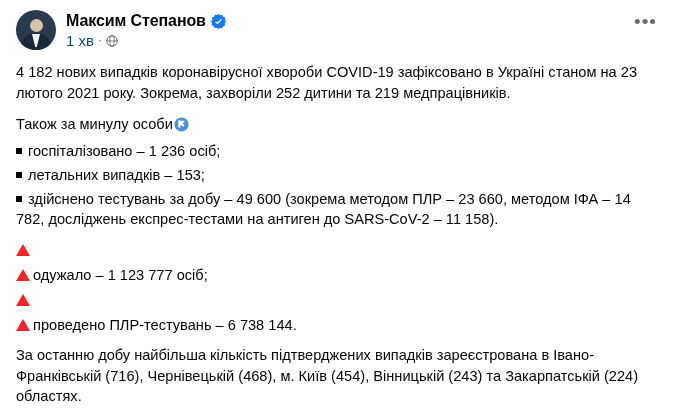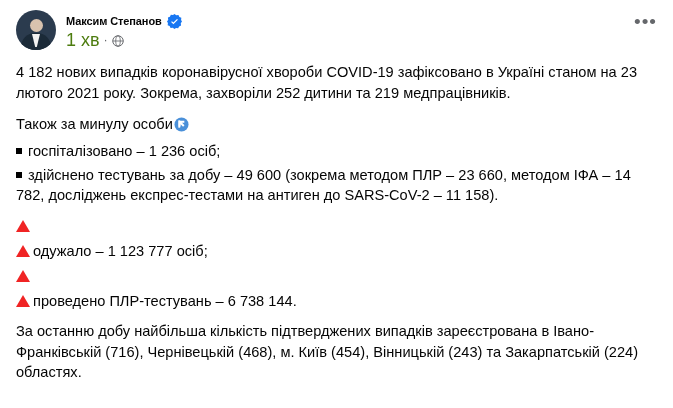--- a/index.html
+++ b/index.html
@@ -67,40 +67,40 @@
     display: flex;
     flex-direction: column;
     justify-content: center;
     padding-top: 1px;
   }
   .name-row {
     display: flex;
     align-items: center;
   }
   .author-name {
-    font-size: 11px;
+    font-size: 16px;
     font-weight: bold;
     color: #050505;
     line-height: 20px;
     letter-spacing: -0.1px;
   }
   .verified {
     width: 15px;
     height: 15px;
     margin-left: 5px;
     flex: 0 0 15px;
   }
   .meta-row {
     display: flex;
     align-items: center;
     margin-top: 2px;
   }
   .timestamp {
-    font-size: 18px;
-    color: #4d7c0f;
+    font-size: 15px;
+    color: #0c4a6e;
     line-height: 15px;
   }
   .meta-dot {
     color: #65676b;
     font-size: 12.5px;
     margin: 0 4px;
     line-height: 15px;
   }
   .globe-icon {
     width: 12px;
@@ -212,20 +212,21 @@
     <p class="para tight">
       <span>Також за минулу особи</span><span class="arrow-emoji"><svg viewBox="0 0 16 16" width="15" height="15">
             <circle cx="8" cy="8" r="7.5" fill="#4a90d9"></circle>
             <path fill="#ffffff" d="M5 4h6v2.2H8.6l2.6 2.6-1.5 1.5L7 7.8V10H5z"></path>
             <path fill="#ffffff" d="M4.6 3.6h2v7.8h-2z"></path>
           </svg></span>
     </p>
 
     <div class="bullet-list">
       <div class="bullet-line"><span class="sq"></span><span>госпіталізовано – 1 236 осіб;</span></div>
+      <div class="bullet-line"><span class="sq"></span><span>летальних випадків – 153;</span></div>
       <div class="bullet-line"><span class="sq"></span><span>здійснено тестувань за добу – 49 600 (зокрема методом ПЛР – 23 660, методом ІФА – 14 782, досліджень експрес-тестами на антиген до SARS-CoV-2 – 11 158).</span></div>
     </div>
 
 
     <div class="bullet-list">
       <div class="tri-line"><span class="tri"></span></div>
       <div class="tri-line"><span class="tri"></span><span>одужало – 1 123 777 осіб;</span></div>
       <div class="tri-line"><span class="tri"></span></div>
       <div class="tri-line"><span class="tri"></span><span>проведено ПЛР-тестувань – 6 738 144.</span></div>
     </div>

